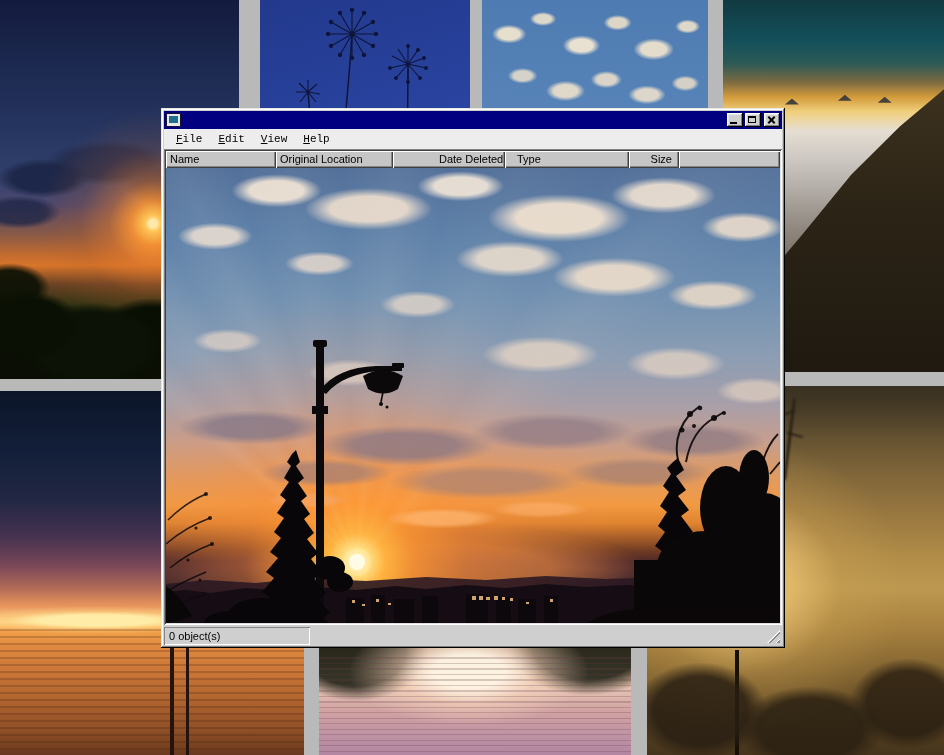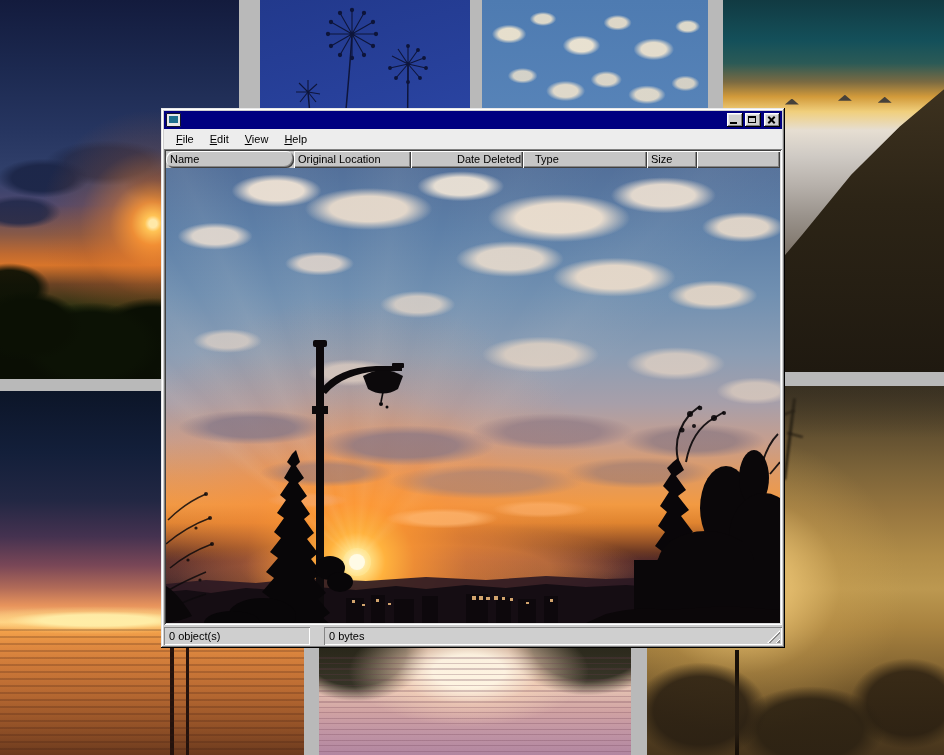--- a/index.html
+++ b/index.html
@@ -93,32 +93,32 @@
     box-shadow:inset -1px -1px 0 #000, inset 1px 1px 0 #fff,
                inset -2px -2px 0 #808080, inset 2px 2px 0 #e8e8e8;}
   .wbtn.bmin::after{content:"";position:absolute;left:3px;bottom:3px;width:7px;height:2px;background:#000;}
   .wbtn.bmax::after{content:"";position:absolute;left:3px;top:3px;width:8px;height:7px;
     border:1px solid #000;border-top-width:2px;box-sizing:border-box;}
   .wbtn.bclose::before,.wbtn.bclose::after{content:"";position:absolute;left:3px;top:6px;width:9px;height:2px;background:#000;}
   .wbtn.bclose::before{transform:rotate(45deg);}
   .wbtn.bclose::after{transform:rotate(-45deg);}
   .menubar{height:20px;display:flex;align-items:center;background:#ededed;
     padding-left:4px;flex:0 0 auto;}
-  .mitem{padding:2px 8px 3px 8px;cursor:default;}
+  .mitem{padding:2px 8px 3px 8px;cursor:default;font-family:Liberation Mono, monospace;}
   .mitem u{text-decoration:underline;}
   .client{flex:1 1 auto;display:flex;flex-direction:column;min-height:0;
     box-shadow:inset 1px 1px 0 #808080, inset -1px -1px 0 #fff,
                inset 2px 2px 0 #404040, inset -2px -2px 0 #dfdfdf;
     padding:2px;background:#808080;}
   .cols{display:flex;height:17px;flex:0 0 auto;background:#c6c6c6;}
   .col{box-sizing:border-box;padding:2px 4px 0 4px;background:#c6c6c6;
     box-shadow:inset 1px 1px 0 #fff, inset -1px -1px 0 #404040, inset -2px -2px 0 #868686;
     white-space:nowrap;overflow:hidden;}
-  .c-name{width:128px;border-radius:8px;} .c-orig{width:117px;} .c-date{width:112px;padding-left:46px;}
-  .c-type{width:124px;padding-left:12px;} .c-size{width:50px;text-align:left;padding-right:7px;} .c-fill{flex:1;}
+  .c-name{width:110px;} .c-orig{width:117px;} .c-date{width:112px;padding-left:46px;}
+  .c-type{width:124px;padding-left:12px;} .c-size{width:50px;text-align:right;padding-right:7px;} .c-fill{flex:1;}
 
   
   .photo{position:relative;flex:1 1 auto;overflow:hidden;
     background:linear-gradient(180deg,#53709a 0%,#5e80a8 14%,#7190b1 28%,#8b9db4 41%,#a89fa9 52%,#c69e8e 60%,#e29a5f 68%,#f29a42 74%,#e0842f 78%,#9a5527 82%,#432020 86.5%,#1c1016 91%,#130b10 100%);}
   .photo .glow{position:absolute;inset:0;background:
       radial-gradient(circle at 31% 86.5%, #fff8dc 0 6px, #ffe084 2.2%, #ffb23e 5%, rgba(255,152,52,.78) 10%, rgba(250,140,60,.38) 19%, rgba(240,140,80,.14) 31%, rgba(240,140,80,0) 46%),
       radial-gradient(ellipse 270px 58px at 45% 88%, rgba(255,152,62,.5) 0 40%, rgba(255,152,62,0) 75%),
       radial-gradient(ellipse 420px 40px at 40% 90%, rgba(160,92,100,.3) 0 50%, rgba(160,92,100,0) 85%);}
   .photo .rays{position:absolute;inset:0;opacity:.55;background:
       conic-gradient(from -52deg at 31% 86.5%,
@@ -362,18 +362,17 @@
             <path d="M596,296 C600,282 606,272 612,266"></path>
             <path d="M604,306 L614,294"></path>
           </g>
           <path d="M420,455 L440,446 Q470,438 500,442 L560,438 L614,442 L614,455 Z" fill="#0b0709"></path>
         </svg>
       </div>
     </div>
 
     <div class="statusbar">
       <div class="spanel sp1">0 object(s)</div>
-      <div class="spanel sp2">0 bytes</div>
       <div class="grip"></div>
     </div>
 
   </div>
 </div>
 
 </body></html>

